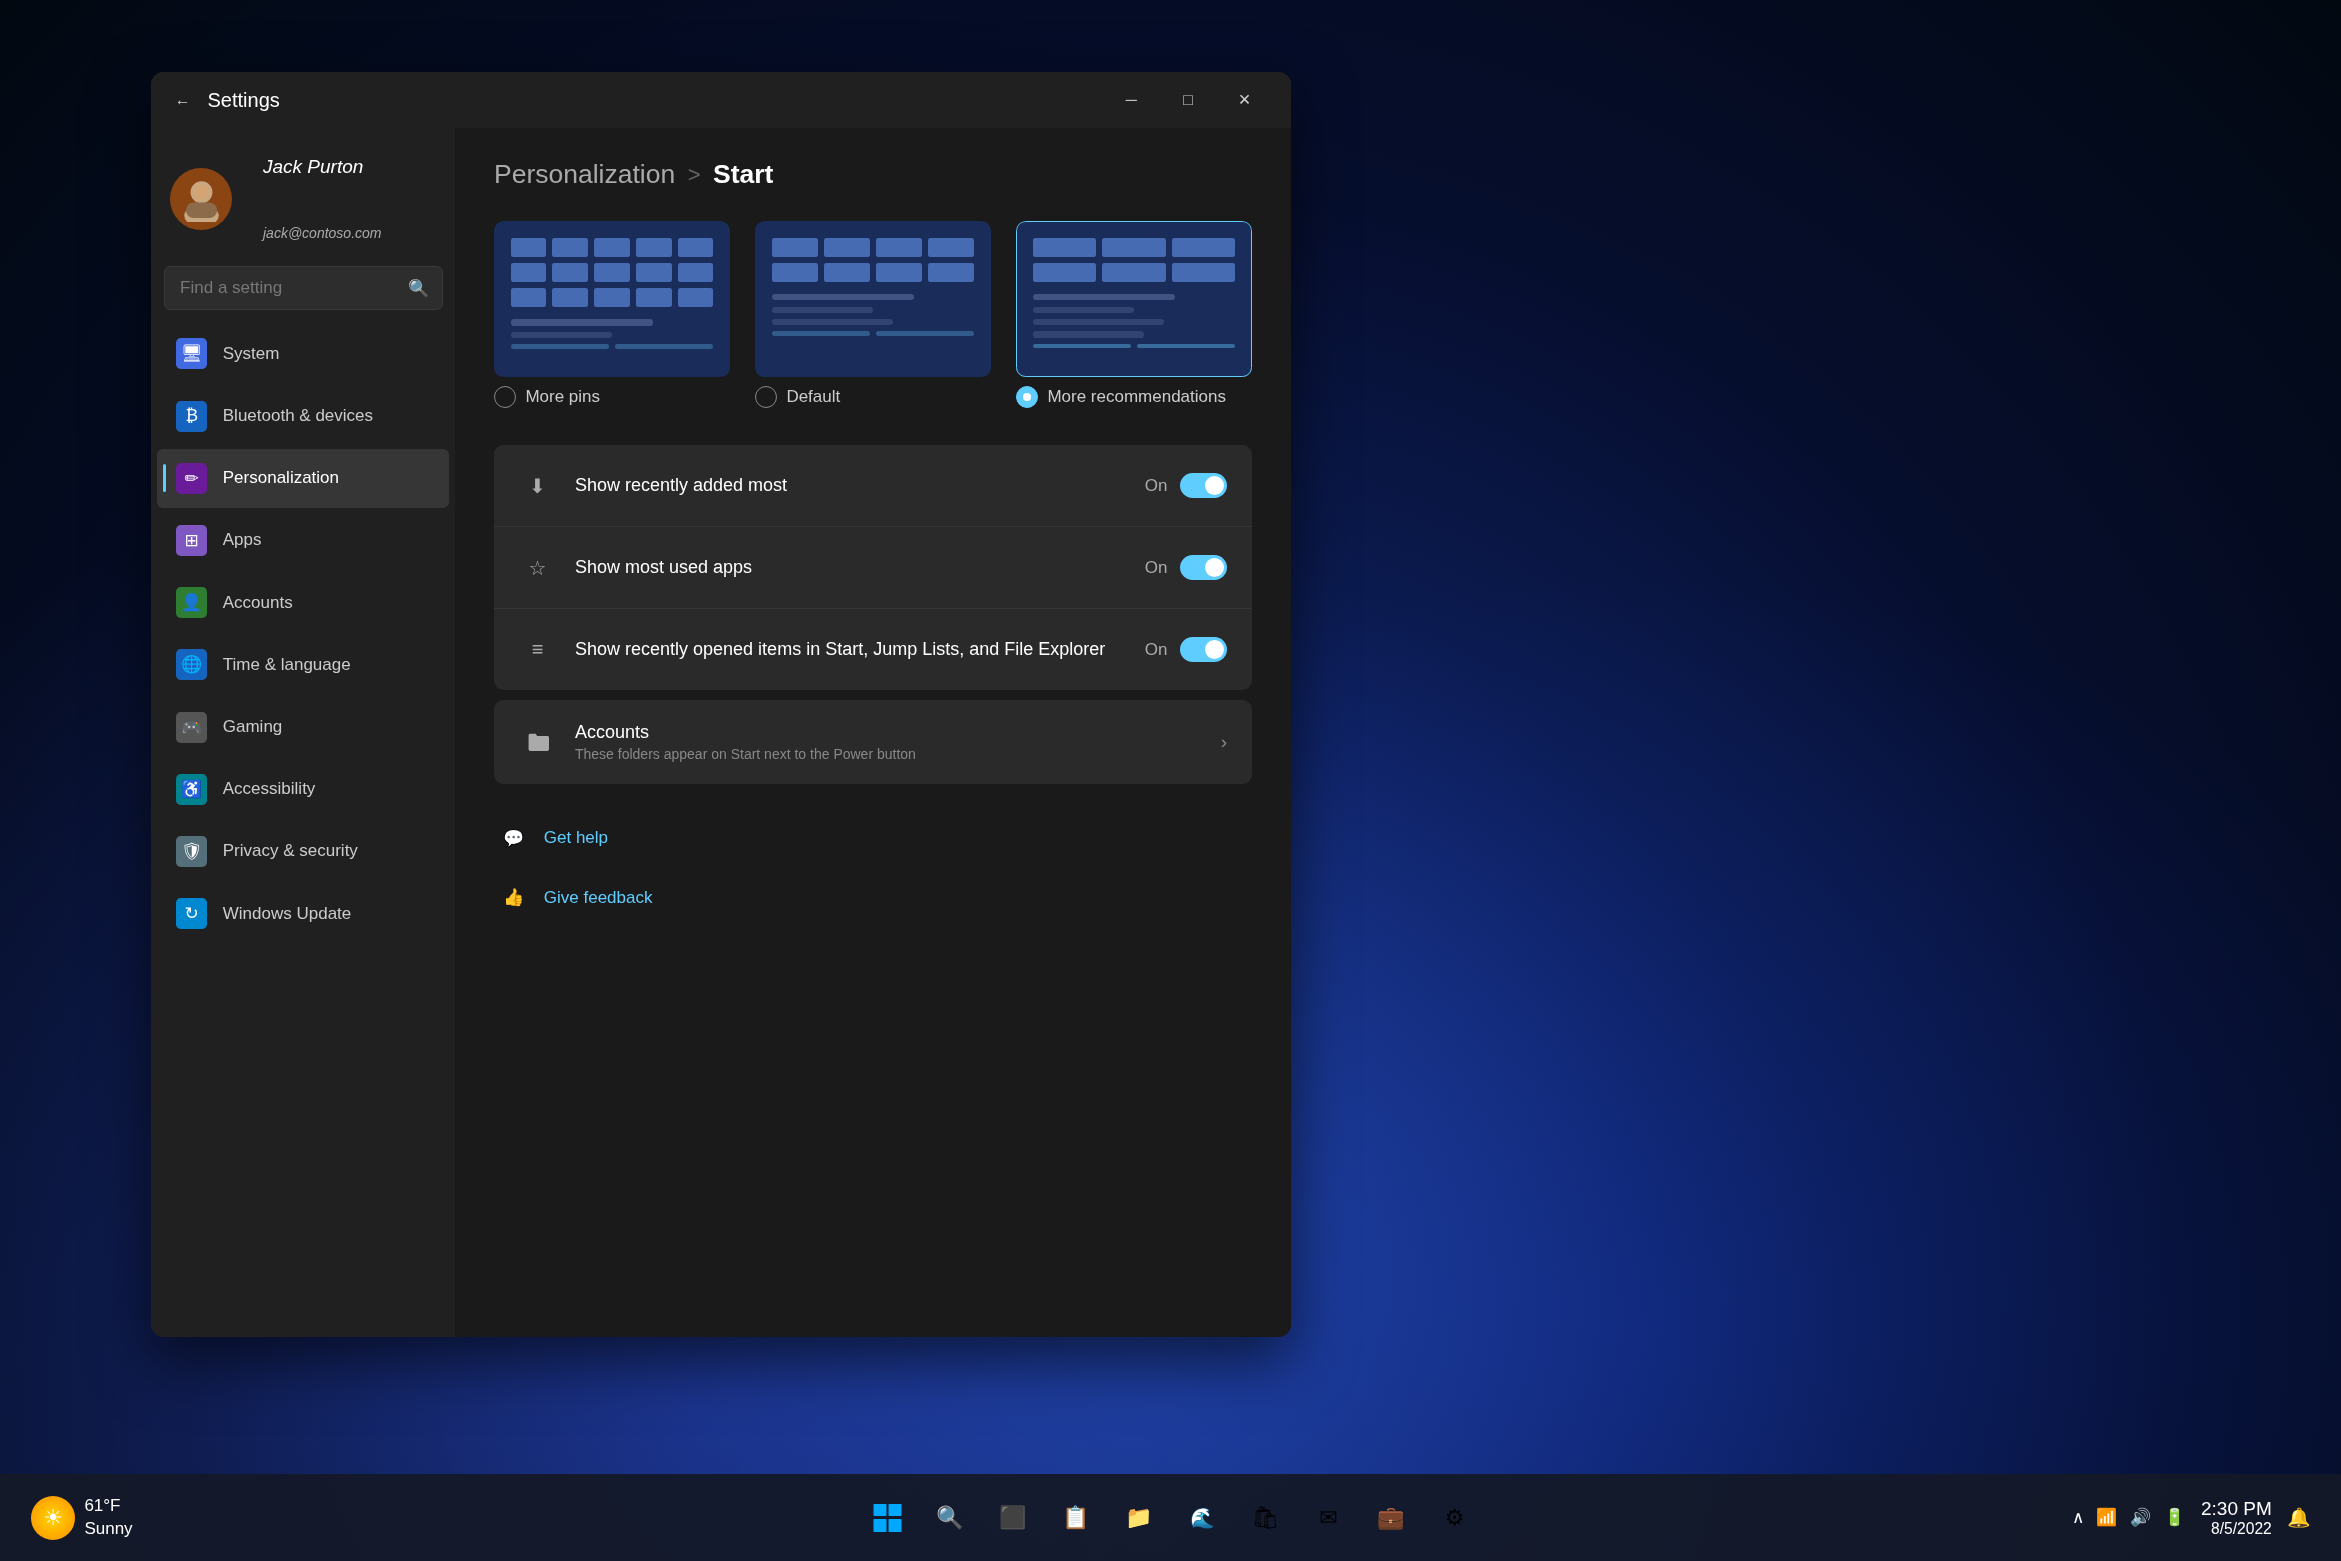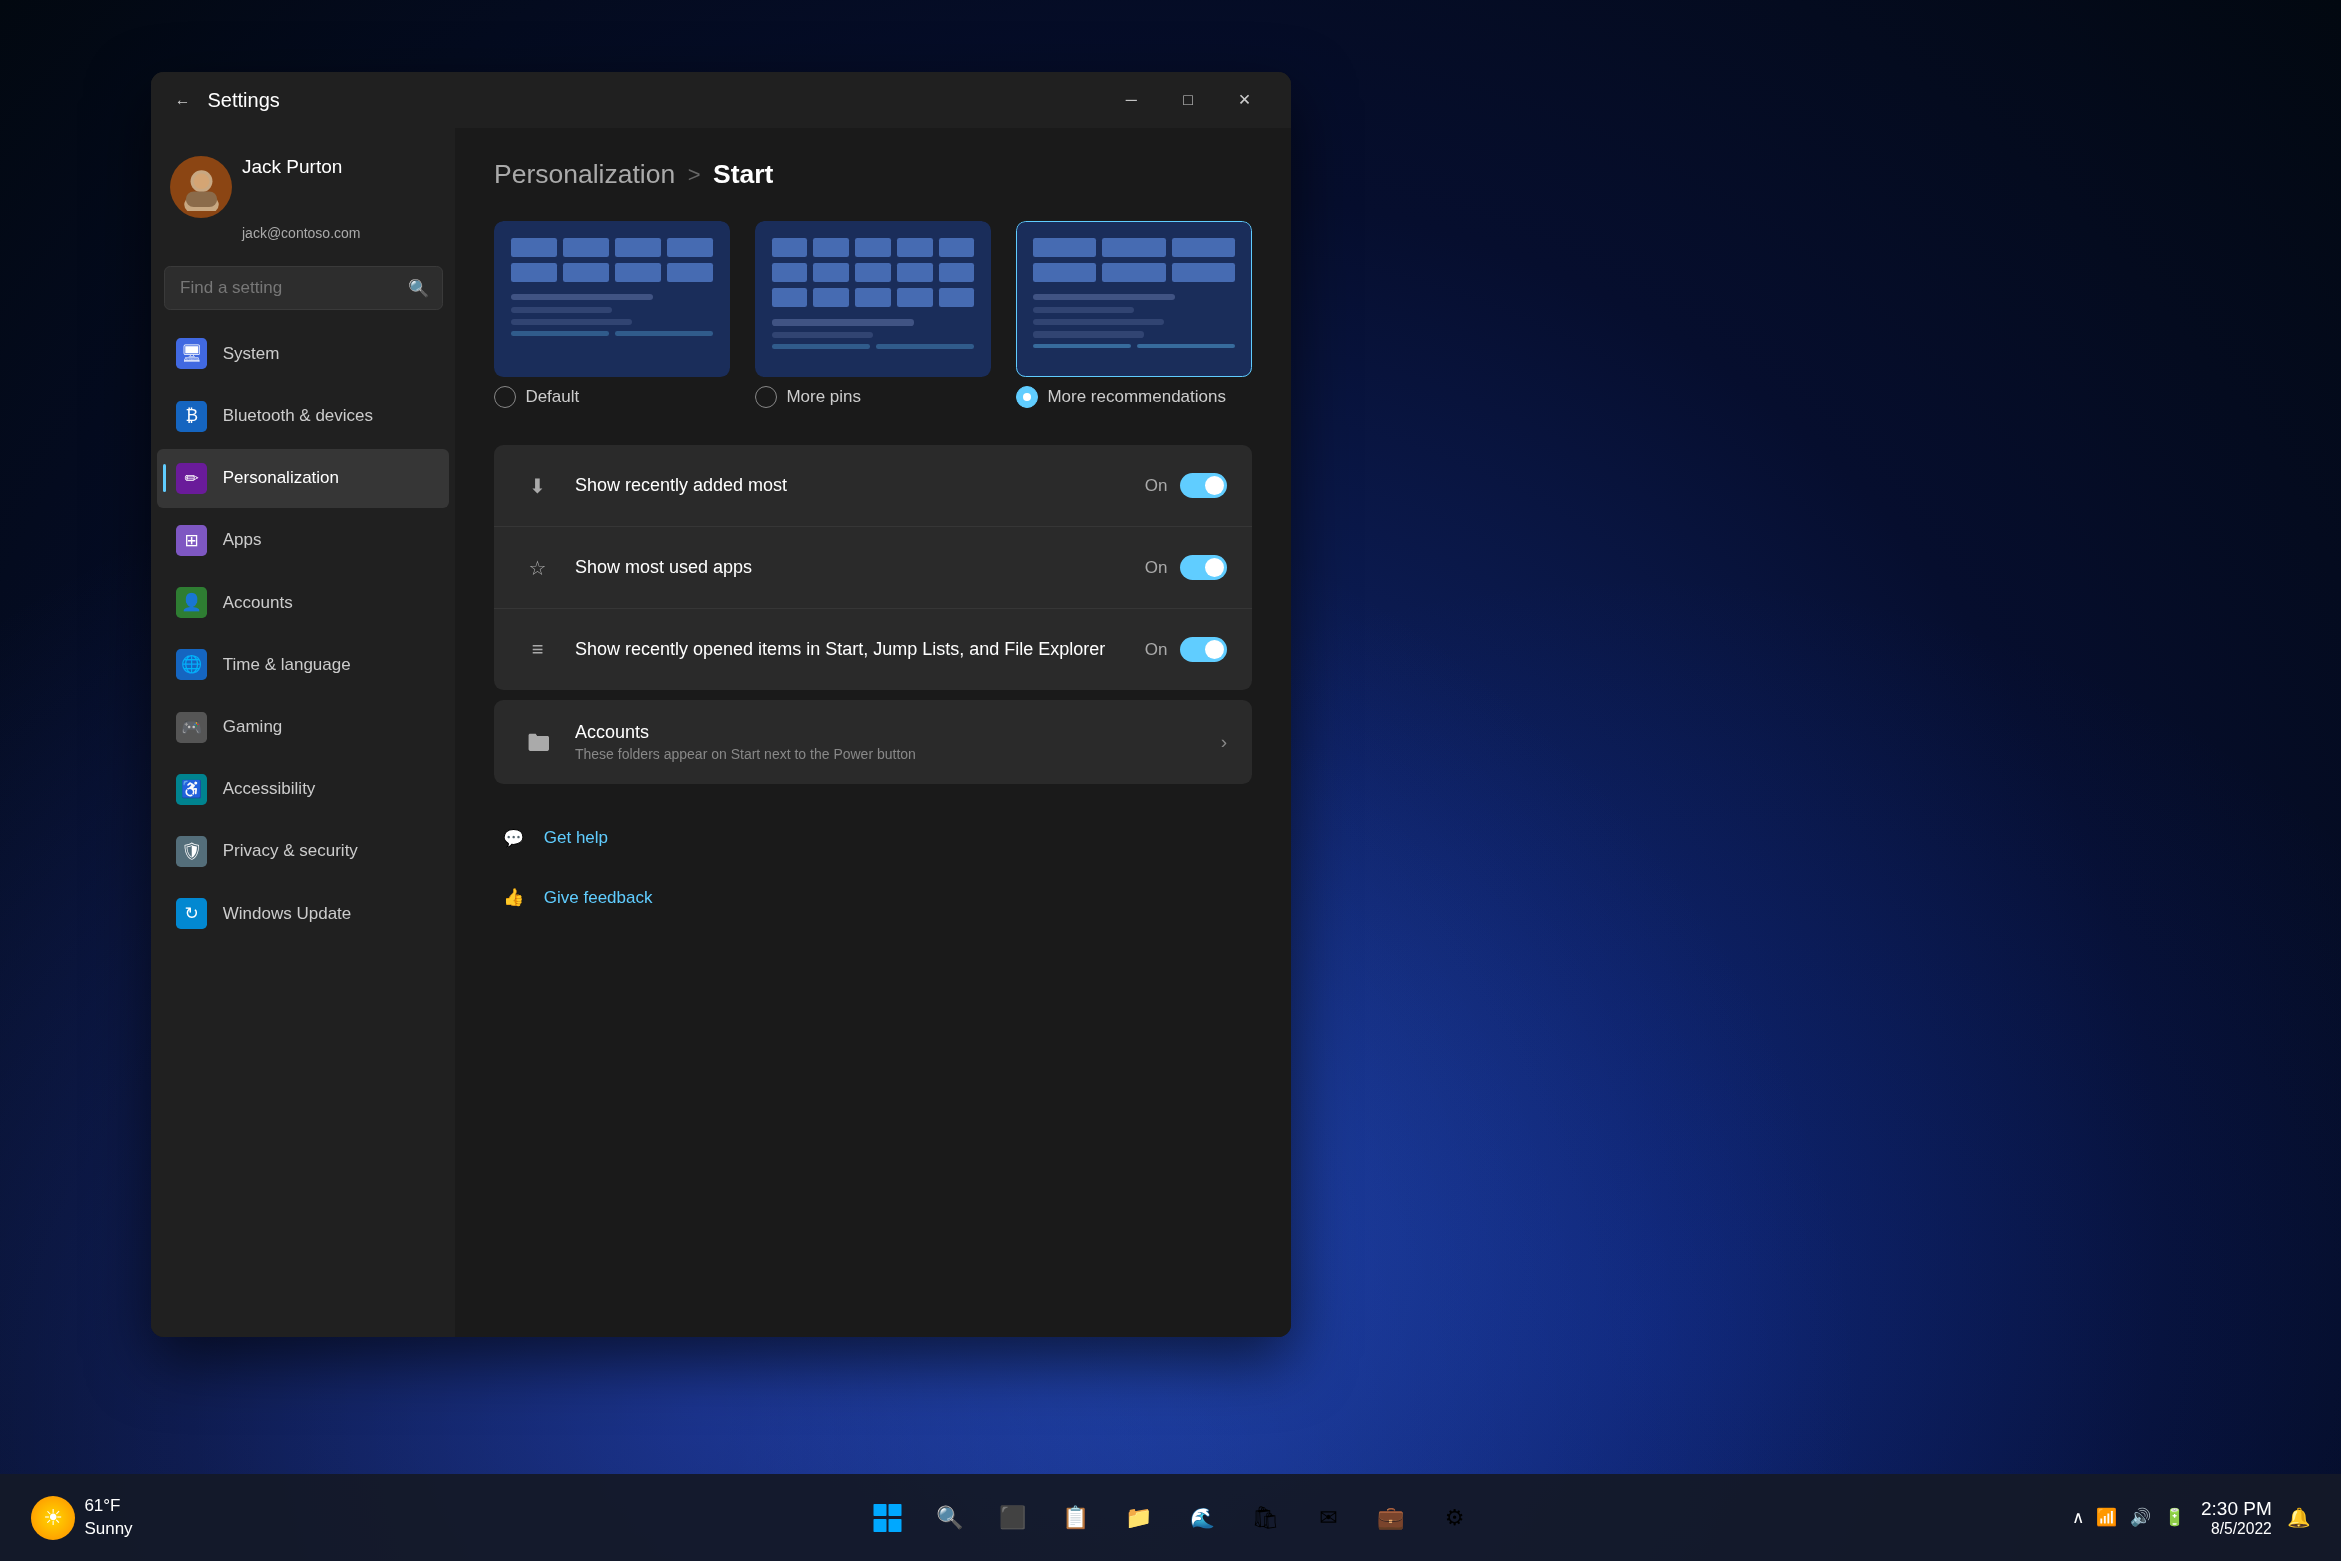--- a/index.html
+++ b/index.html
@@ -163,23 +163,24 @@
       width: 304px;
       background: #202020;
       display: flex;
       flex-direction: column;
       padding: 15.6px 0;
       flex-shrink: 0;
       overflow-y: auto;
     }
     .user-section {
       display: flex;
-      align-items: flex-start;
-      gap: 10px;
+      align-items: center;
+      gap: 31px;
       padding: 12.5px 19px 19px;
+      font-style: italic;
     }
     .avatar {
       width: 62px;
       height: 62px;
       border-radius: 50%;
       background: #8B4513;
       overflow: hidden;
       flex-shrink: 0;
       display: flex;
       align-items: center;
@@ -555,20 +556,56 @@
         <span class="breadcrumb-separator">&gt;</span>
         <span class="breadcrumb-current">Start</span>
       </div>
 
 
       <div class="layout-cards">
 
         <div class="layout-card">
           <div class="layout-card-image" style="background:#1a2d5a;">
             <div class="layout-preview">
+              <div style="display:grid;grid-template-columns:repeat(5,1fr);gap:6.2px;width:100%;margin-bottom:12.5px;">
+                <div style="background:rgba(100,149,237,0.6);height:19px;border-radius:2.3px;"></div>
+                <div style="background:rgba(100,149,237,0.6);height:19px;border-radius:2.3px;"></div>
+                <div style="background:rgba(100,149,237,0.6);height:19px;border-radius:2.3px;"></div>
+                <div style="background:rgba(100,149,237,0.6);height:19px;border-radius:2.3px;"></div>
+                <div style="background:rgba(100,149,237,0.6);height:19px;border-radius:2.3px;"></div>
+                <div style="background:rgba(100,149,237,0.6);height:19px;border-radius:2.3px;"></div>
+                <div style="background:rgba(100,149,237,0.6);height:19px;border-radius:2.3px;"></div>
+                <div style="background:rgba(100,149,237,0.6);height:19px;border-radius:2.3px;"></div>
+                <div style="background:rgba(100,149,237,0.6);height:19px;border-radius:2.3px;"></div>
+                <div style="background:rgba(100,149,237,0.6);height:19px;border-radius:2.3px;"></div>
+                <div style="background:rgba(100,149,237,0.6);height:19px;border-radius:2.3px;"></div>
+                <div style="background:rgba(100,149,237,0.6);height:19px;border-radius:2.3px;"></div>
+                <div style="background:rgba(100,149,237,0.6);height:19px;border-radius:2.3px;"></div>
+                <div style="background:rgba(100,149,237,0.6);height:19px;border-radius:2.3px;"></div>
+                <div style="background:rgba(100,149,237,0.6);height:19px;border-radius:2.3px;"></div>
+              </div>
+              <div style="width:100%;">
+                <div style="height:6.2px;background:rgba(180,200,255,0.25);border-radius:3.1px;margin-bottom:6.2px;width:70%;"></div>
+                <div style="height:6.2px;background:rgba(180,200,255,0.15);border-radius:3.1px;margin-bottom:6.2px;width:50%;"></div>
+                <div style="display:flex;gap:6.2px;margin-top:6.2px;">
+                  <div style="height:4.7px;background:rgba(100,200,255,0.3);border-radius:2.3px;flex:1;"></div>
+                  <div style="height:4.7px;background:rgba(100,200,255,0.3);border-radius:2.3px;flex:1;"></div>
+                </div>
+              </div>
+            </div>
+          </div>
+          <div class="layout-option">
+            <div class="radio-outer"></div>
+            <span>More pins</span>
+          </div>
+        </div>
+
+        <div class="layout-card">
+          <div class="layout-card-image" style="background:#1a2d5a;">
+            <div class="layout-preview">
               <div style="display:grid;grid-template-columns:repeat(4,1fr);gap:6.2px;width:100%;margin-bottom:12.5px;">
                 <div style="background:rgba(100,149,237,0.6);height:19px;border-radius:2.3px;"></div>
                 <div style="background:rgba(100,149,237,0.6);height:19px;border-radius:2.3px;"></div>
                 <div style="background:rgba(100,149,237,0.6);height:19px;border-radius:2.3px;"></div>
                 <div style="background:rgba(100,149,237,0.6);height:19px;border-radius:2.3px;"></div>
                 <div style="background:rgba(100,149,237,0.6);height:19px;border-radius:2.3px;"></div>
                 <div style="background:rgba(100,149,237,0.6);height:19px;border-radius:2.3px;"></div>
                 <div style="background:rgba(100,149,237,0.6);height:19px;border-radius:2.3px;"></div>
                 <div style="background:rgba(100,149,237,0.6);height:19px;border-radius:2.3px;"></div>
               </div>
@@ -579,56 +616,20 @@
                 <div style="display:flex;gap:6.2px;margin-top:6.2px;">
                   <div style="height:4.7px;background:rgba(100,200,255,0.3);border-radius:2.3px;flex:1;"></div>
                   <div style="height:4.7px;background:rgba(100,200,255,0.3);border-radius:2.3px;flex:1;"></div>
                 </div>
               </div>
             </div>
           </div>
           <div class="layout-option">
             <div class="radio-outer"></div>
             <span>Default</span>
-          </div>
-        </div>
-
-        <div class="layout-card">
-          <div class="layout-card-image" style="background:#1a2d5a;">
-            <div class="layout-preview">
-              <div style="display:grid;grid-template-columns:repeat(5,1fr);gap:6.2px;width:100%;margin-bottom:12.5px;">
-                <div style="background:rgba(100,149,237,0.6);height:19px;border-radius:2.3px;"></div>
-                <div style="background:rgba(100,149,237,0.6);height:19px;border-radius:2.3px;"></div>
-                <div style="background:rgba(100,149,237,0.6);height:19px;border-radius:2.3px;"></div>
-                <div style="background:rgba(100,149,237,0.6);height:19px;border-radius:2.3px;"></div>
-                <div style="background:rgba(100,149,237,0.6);height:19px;border-radius:2.3px;"></div>
-                <div style="background:rgba(100,149,237,0.6);height:19px;border-radius:2.3px;"></div>
-                <div style="background:rgba(100,149,237,0.6);height:19px;border-radius:2.3px;"></div>
-                <div style="background:rgba(100,149,237,0.6);height:19px;border-radius:2.3px;"></div>
-                <div style="background:rgba(100,149,237,0.6);height:19px;border-radius:2.3px;"></div>
-                <div style="background:rgba(100,149,237,0.6);height:19px;border-radius:2.3px;"></div>
-                <div style="background:rgba(100,149,237,0.6);height:19px;border-radius:2.3px;"></div>
-                <div style="background:rgba(100,149,237,0.6);height:19px;border-radius:2.3px;"></div>
-                <div style="background:rgba(100,149,237,0.6);height:19px;border-radius:2.3px;"></div>
-                <div style="background:rgba(100,149,237,0.6);height:19px;border-radius:2.3px;"></div>
-                <div style="background:rgba(100,149,237,0.6);height:19px;border-radius:2.3px;"></div>
-              </div>
-              <div style="width:100%;">
-                <div style="height:6.2px;background:rgba(180,200,255,0.25);border-radius:3.1px;margin-bottom:6.2px;width:70%;"></div>
-                <div style="height:6.2px;background:rgba(180,200,255,0.15);border-radius:3.1px;margin-bottom:6.2px;width:50%;"></div>
-                <div style="display:flex;gap:6.2px;margin-top:6.2px;">
-                  <div style="height:4.7px;background:rgba(100,200,255,0.3);border-radius:2.3px;flex:1;"></div>
-                  <div style="height:4.7px;background:rgba(100,200,255,0.3);border-radius:2.3px;flex:1;"></div>
-                </div>
-              </div>
-            </div>
-          </div>
-          <div class="layout-option">
-            <div class="radio-outer"></div>
-            <span>More pins</span>
           </div>
         </div>
 
         <div class="layout-card">
           <div class="layout-card-image" style="background:#1a2d5a;border:1.6px solid #60cdff;border-radius:9.4px;">
             <div class="layout-preview">
               <div style="display:grid;grid-template-columns:repeat(3,1fr);gap:6.2px;width:100%;margin-bottom:12.5px;">
                 <div style="background:rgba(100,149,237,0.6);height:19px;border-radius:2.3px;"></div>
                 <div style="background:rgba(100,149,237,0.6);height:19px;border-radius:2.3px;"></div>
                 <div style="background:rgba(100,149,237,0.6);height:19px;border-radius:2.3px;"></div>

